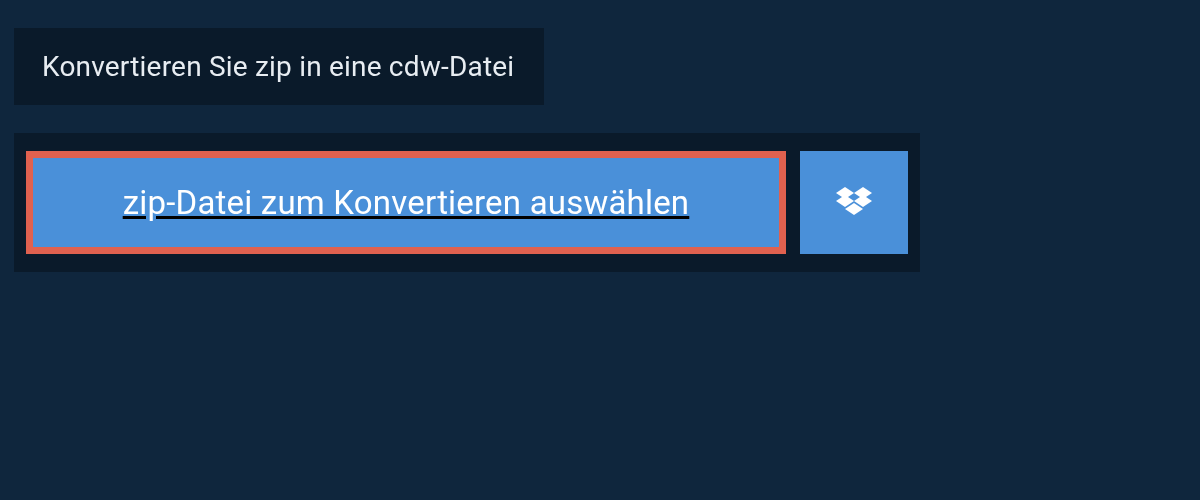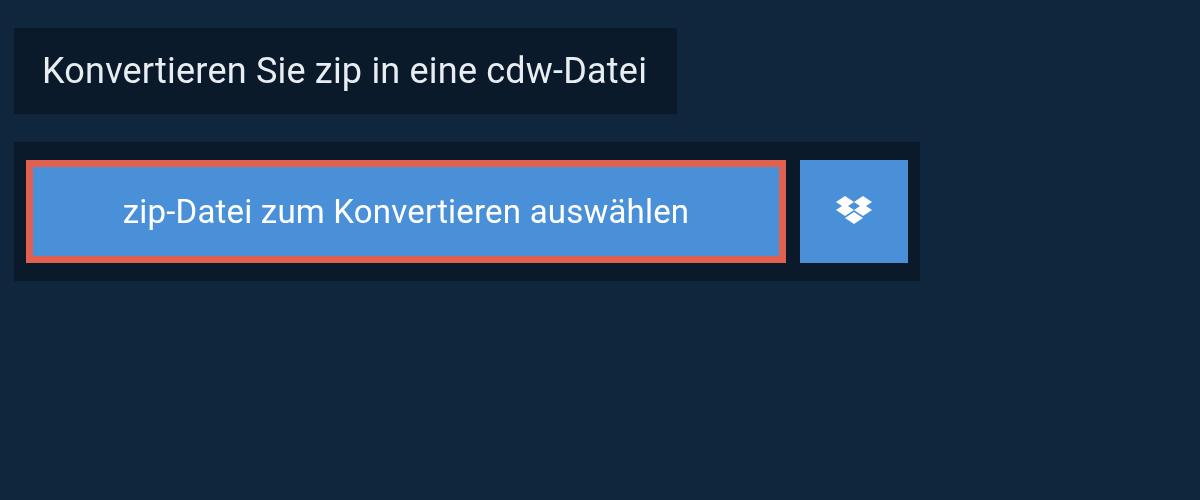--- a/index.html
+++ b/index.html
@@ -16,32 +16,33 @@
     }
     .header-bar {
       background-color: #0a1a2a;
       display: inline-block;
       padding: 22px 30px 22px 28px;
       margin-top: 28px;
       margin-left: 14px;
     }
     .header-text {
       color: #e8edf2;
-      font-size: 36px;
+      font-size: 28px;
       font-weight: 400;
       letter-spacing: 0.2px;
     }
     .button-container {
       background-color: #0a1a2a;
       margin-top: 28px;
       margin-left: 14px;
       padding: 18px 12px;
       display: flex;
       gap: 14px;
       width: 906px;
+      text-decoration: underline;
     }
     .select-file-button {
       background-color: #4a90d9;
       border: 7px solid #e0614f;
       color: #ffffff;
       font-size: 33px;
       font-weight: 400;
       flex: 1;
       height: 103px;
       display: flex;

